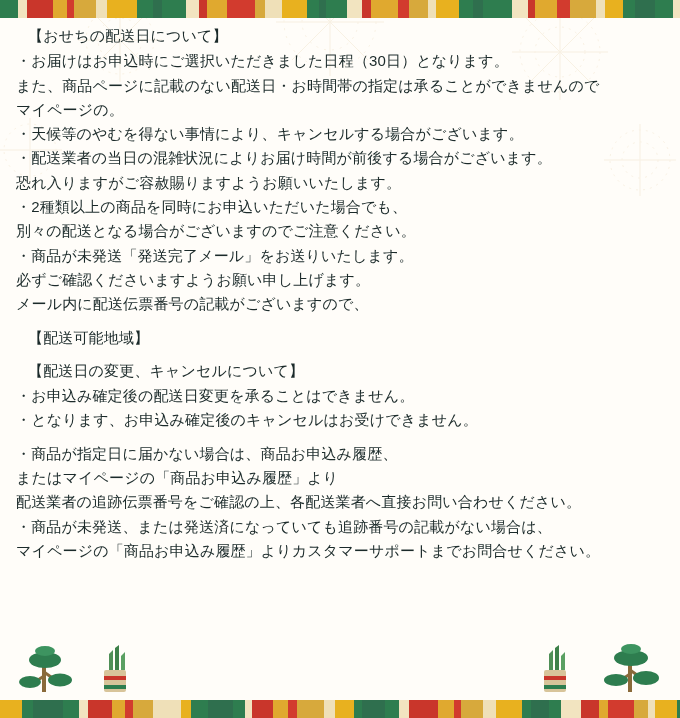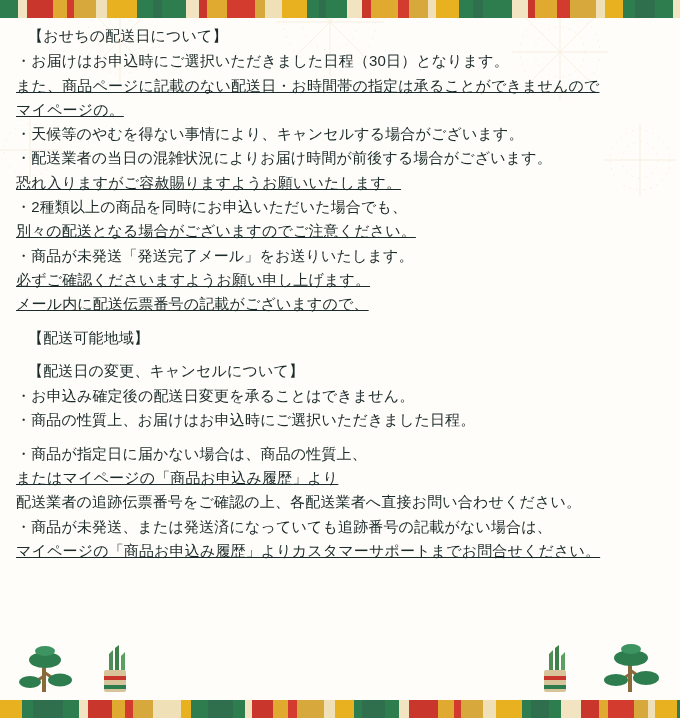--- a/index.html
+++ b/index.html
@@ -89,21 +89,21 @@
   ul.lines {
     list-style: none;
     margin: 0;
     padding: 0;
   }
   ul.lines li {
     margin: 0;
     padding: 0;
   }
   .l0 { padding-left: 12px; }
-  .l1 { padding-left: 27px; text-decoration: underline; }
+  .l1 { padding-left: 27px; }
   .l2 { padding-left: 42px; }
 </style>
 </head>
 <body>
 
 <div class="page">
 
   <svg class="hanabi" viewBox="0 0 680 260" preserveAspectRatio="none">
     <g stroke="#efe2c8" stroke-width="1" fill="none" opacity="0.9">
       <g transform="translate(120,40)">
@@ -206,26 +206,26 @@
           <li class="l1">メール内に配送伝票番号の記載がございますので、</li>
         </ul>
       </div>
       <div class="blk">
         <div class="heading">【配送可能地域】</div>
       </div>
       <div class="blk">
         <div class="heading">【配送日の変更、キャンセルについて】</div>
         <ul class="lines">
           <li class="l0">・お申込み確定後の配送日変更を承ることはできません。</li>
-          <li class="l0">・商品の性質上、お届けはお申込時にご選択いただきました日程。</li>
+          <li class="l0">・となります、お申込み確定後のキャンセルはお受けできません。</li>
         </ul>
       </div>
       <div class="blk">
         <ul class="lines">
-          <li class="l0">・商品が指定日に届かない場合は、商品の性質上、</li>
+          <li class="l0">・商品が指定日に届かない場合は、商品お申込み履歴、</li>
           <li class="l1">またはマイページの「商品お申込み履歴」より</li>
           <li class="l2">配送業者の追跡伝票番号をご確認の上、各配送業者へ直接お問い合わせください。</li>
           <li class="l0">・商品が未発送、または発送済になっていても追跡番号の記載がない場合は、</li>
           <li class="l1">マイページの「商品お申込み履歴」よりカスタマーサポートまでお問合せください。</li>
         </ul>
       </div>
     </div>
 
   <svg class="footer-art" viewBox="0 0 680 62">
 

